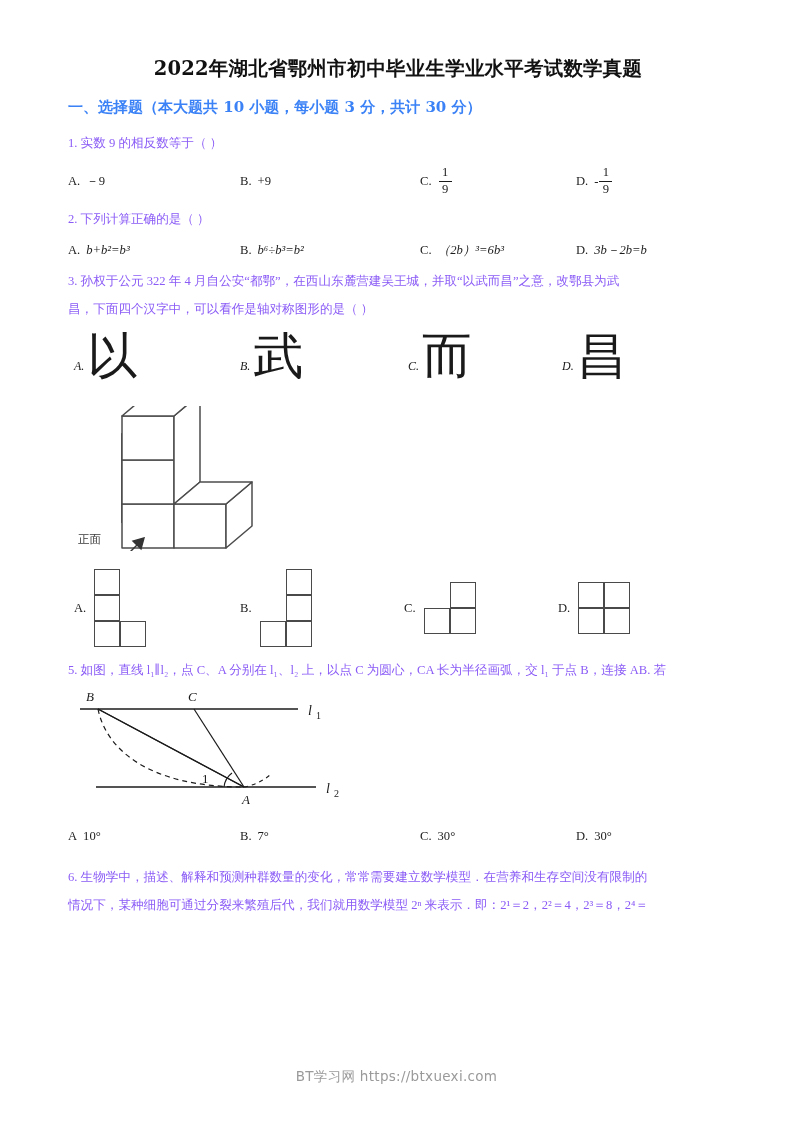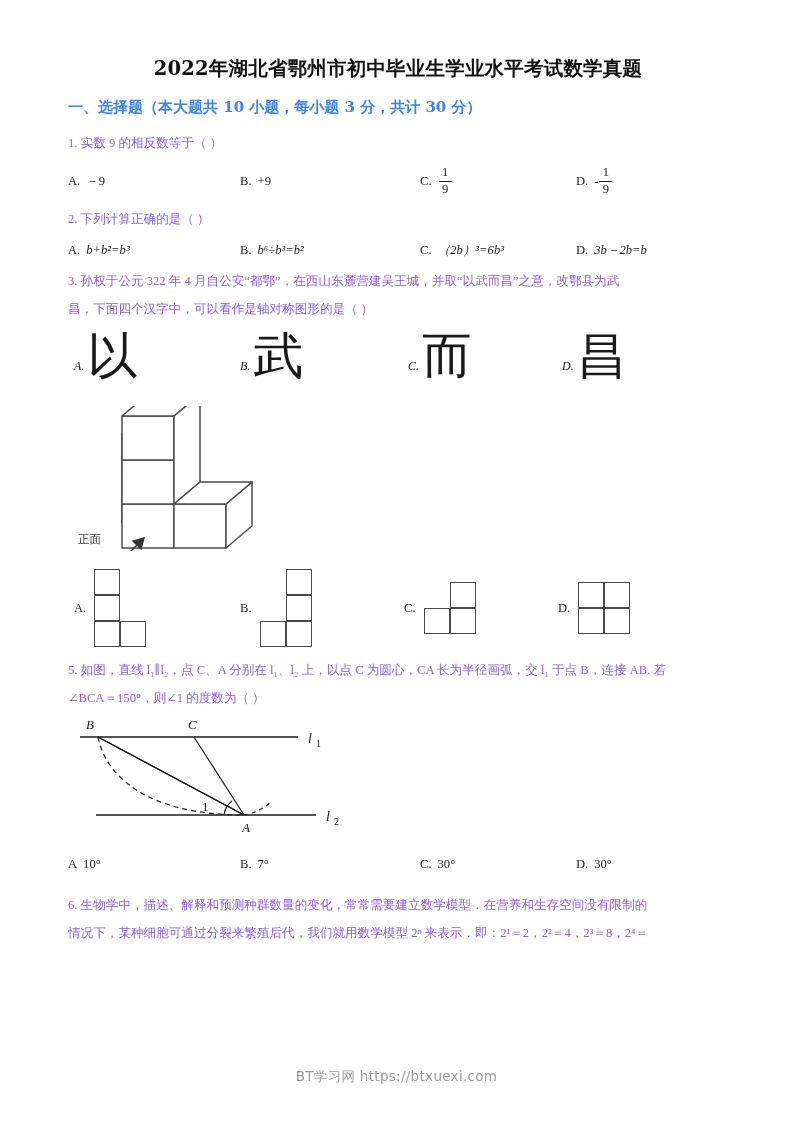--- a/index.html
+++ b/index.html
@@ -361,21 +361,20 @@
         <span class="cellgrid" style="width:52px;height:52px;">
           <span class="cell" style="left:0px;  top:0px;"></span>
           <span class="cell" style="left:26px; top:0px;"></span>
           <span class="cell" style="left:0px;  top:26px;"></span>
           <span class="cell" style="left:26px; top:26px;"></span>
         </span>
       </div>
     </div>
 
     <div class="q-stem">5. 如图，直线 l₁∥l₂，点 C、A 分别在 l₁、l₂ 上，以点 C 为圆心，CA 长为半径画弧，交 l₁ 于点 B，连接 AB. 若</div>
-    <div class="q-stem">∠BCA＝150°，则∠1 的度数为（      ）</div>
 
     <div class="geo-wrap">
       <svg class="geo-svg" width="290" height="128" viewBox="0 0 290 128">
 
         <line x1="4" y1="22" x2="222" y2="22" stroke="#1b1b1b" stroke-width="1.3"></line>
 
         <line x1="20" y1="100" x2="240" y2="100" stroke="#1b1b1b" stroke-width="1.3"></line>
 
         <line x1="22" y1="22" x2="168" y2="100" stroke="#1b1b1b" stroke-width="1.2"></line>
 

